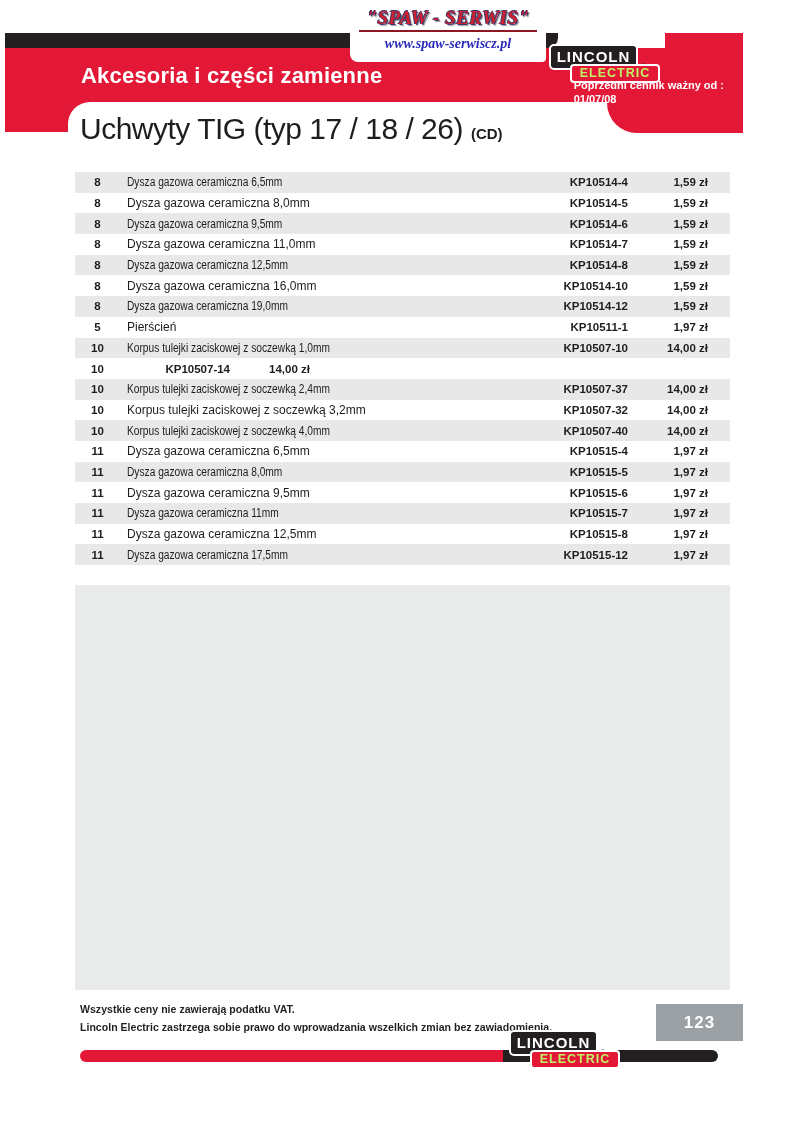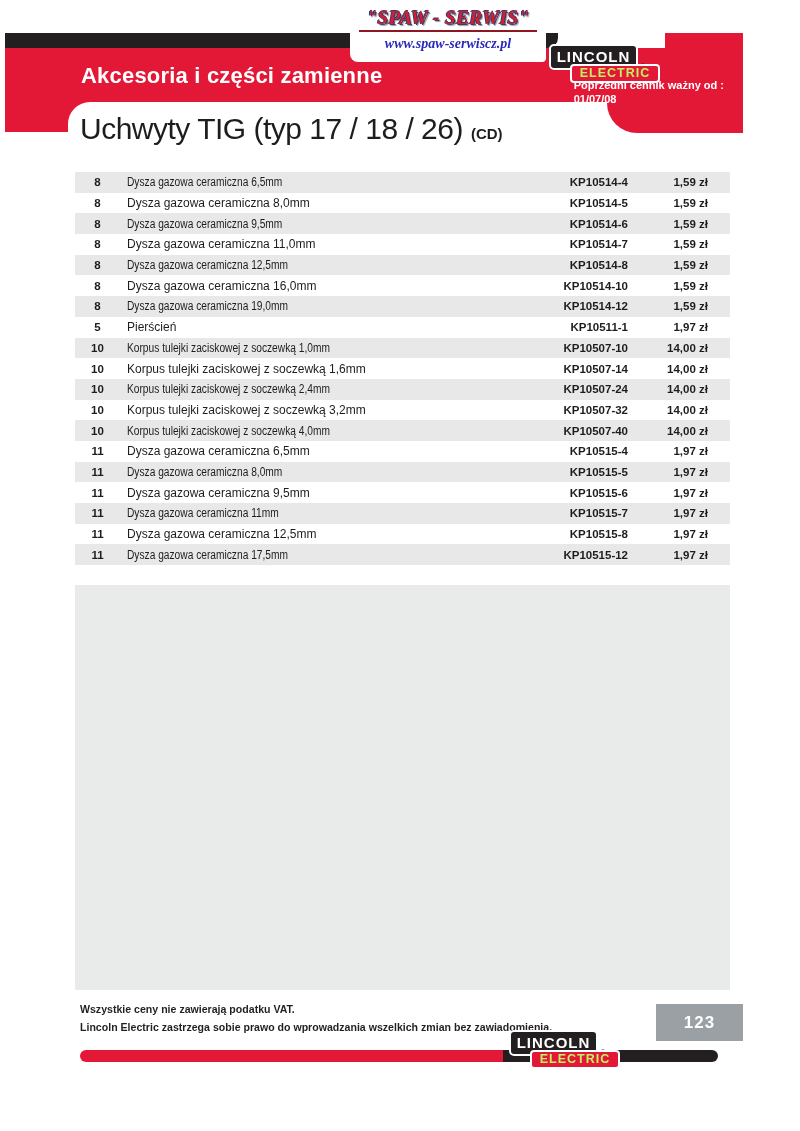--- a/index.html
+++ b/index.html
@@ -168,28 +168,27 @@
       <span class="c-price">1,97 zł</span>
     </div>
       <div class="trow striped">
       <span class="c-qty">10</span>
       <span class="c-desc">Korpus tulejki zaciskowej z soczewką 1,0mm</span>
       <span class="c-part">KP10507-10</span>
       <span class="c-price">14,00 zł</span>
     </div>
       <div class="trow">
       <span class="c-qty">10</span>
-      <span class="c-desc">Korpus tulejki zaciskowej z soczewką 1,6mm</span>
       <span class="c-part">KP10507-14</span>
       <span class="c-price">14,00 zł</span>
     </div>
       <div class="trow striped">
       <span class="c-qty">10</span>
       <span class="c-desc">Korpus tulejki zaciskowej z soczewką 2,4mm</span>
-      <span class="c-part">KP10507-24</span>
+      <span class="c-part">KP10507-37</span>
       <span class="c-price">14,00 zł</span>
     </div>
       <div class="trow">
       <span class="c-qty">10</span>
       <span class="c-desc">Korpus tulejki zaciskowej z soczewką 3,2mm</span>
       <span class="c-part">KP10507-32</span>
       <span class="c-price">14,00 zł</span>
     </div>
       <div class="trow striped">
       <span class="c-qty">10</span>

